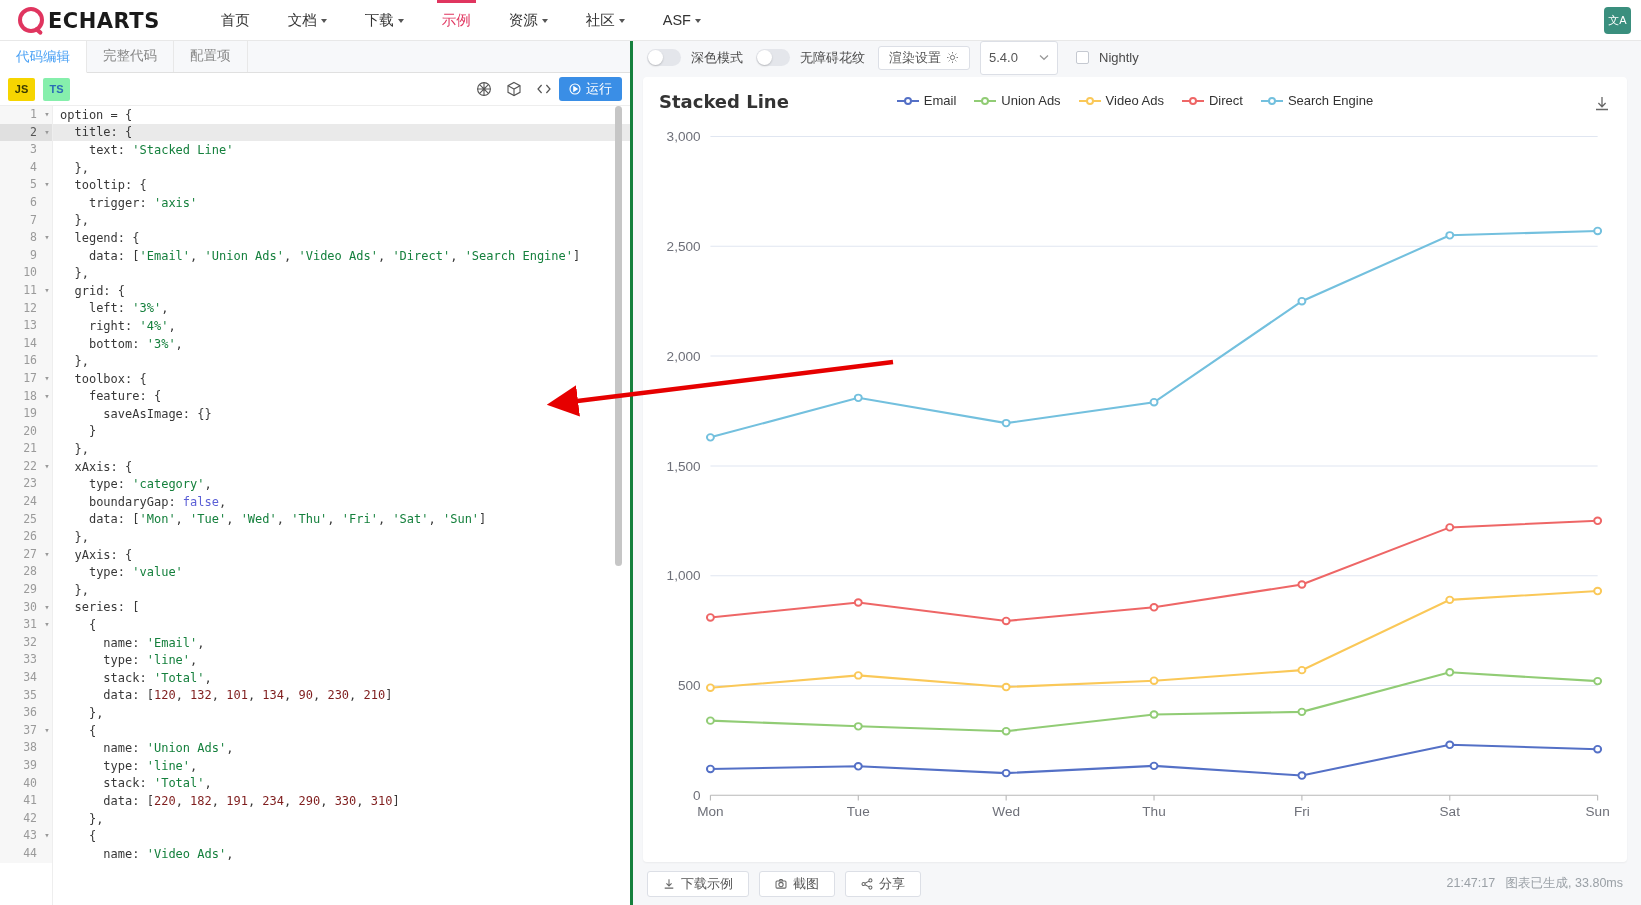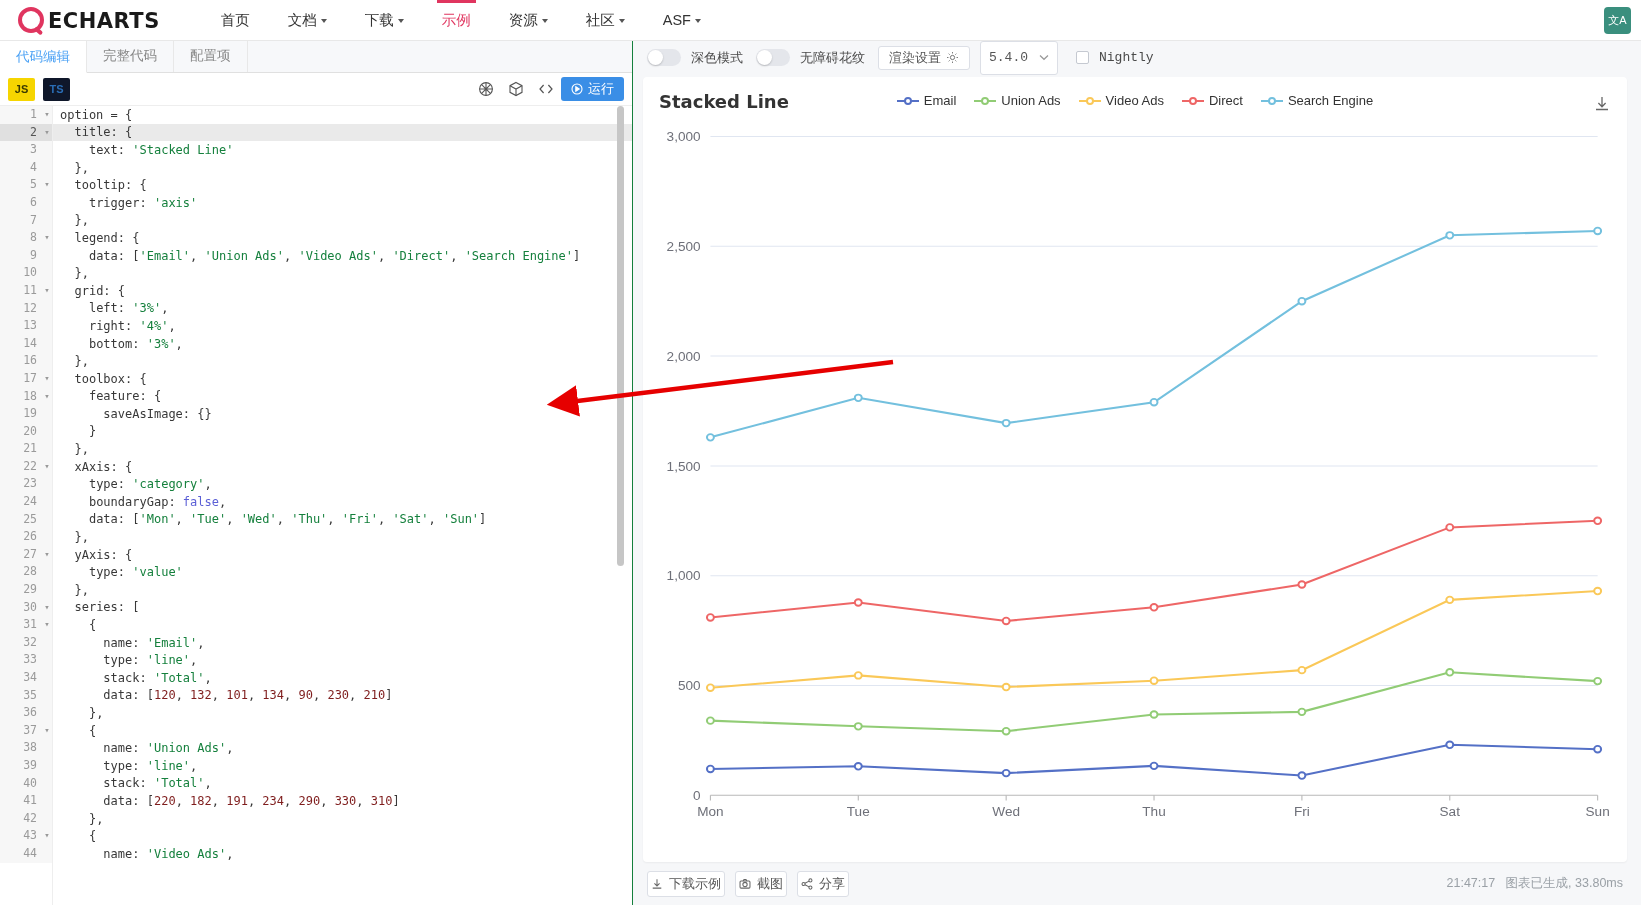--- a/index.html
+++ b/index.html
@@ -59,40 +59,40 @@
     background:#3a8f7e; color:#fff;
     font-size:11px; display:flex; align-items:center; justify-content:center;
     cursor:pointer; line-height:1;
   }
 
   
   #main { display:flex; width:100%; height:864px; }
 
   
   #left { width:633px; height:100%; display:flex; flex-direction:column;
-          border-right:1px solid #15803d; background:#fff; position:relative; }
+          border-right:3px solid #15803d; background:#fff; position:relative; }
   #tabs { height:32px; display:flex; align-items:flex-end;
           background:#f7f8fa; border-bottom:1px solid #e0e0e0; }
   .tab {
     height:32px; line-height:32px; padding:0 16px;
     font-size:13.5px; color:#888; cursor:pointer;
     border-right:1px solid #e8e8e8;
   }
   .tab.active { color:#4ea3f5; background:#fff; border-bottom:1px solid #fff;
                 margin-bottom:-1px; }
 
   #edbar { height:33px; display:flex; align-items:center;
            background:#fff; border-bottom:1px solid #eee; position:relative; }
   .lang-tag {
     width:27px; height:23px; margin-left:8px;
     background:#f6d500; color:#3b3b00; font-weight:bold;
     font-size:11px; display:flex; align-items:center; justify-content:center;
     border-radius:2px; cursor:pointer;
   }
-  .lang-tag.ts { background:#0f172a; color:#2a6db5; }
+  .lang-tag.ts { background:#86efac; color:#2a6db5; }
   #edbar .spacer { flex:1; }
   .ed-icon {
     width:30px; height:33px; display:flex; align-items:center; justify-content:center;
     color:#555; cursor:pointer;
   }
   #run-btn {
     height:24px; margin-right:8px; padding:0 10px;
     background:#3a8ee6; color:#fff; font-size:13px;
     border-radius:3px; display:flex; align-items:center; gap:5px;
     cursor:pointer;
@@ -125,21 +125,21 @@
   #vsplit {
     position:absolute; right:8px; top:0px; width:7px; height:460px;
     background:#c6c6c6; border-radius:4px;
   }
   #gutter-edge { position:absolute; left:52px; top:0; bottom:0; width:1px; background:#eee; }
 
   
   #right { flex:1; display:flex; flex-direction:column; background:#f6f7f9; }
   #opt-bar {
     height:33px; display:flex; align-items:center; gap:0px;
-    background:#f6f7f9; padding-left:14px;font-family:Liberation Mono, monospace;
+    background:#f6f7f9; padding-left:14px;
   }
   .toggle {
     width:34px; height:17px; border-radius:9px; background:#e4e6eb;
     position:relative; cursor:pointer; flex:none;
   }
   .toggle .knob {
     position:absolute; left:1px; top:1px; width:15px; height:15px;
     border-radius:50%; background:#fff; box-shadow:0 1px 2px rgba(0,0,0,.2);
   }
   .opt-label { font-size:13px; color:#4a4a4a; margin:0 13px 0 10px; white-space:nowrap; }
@@ -191,21 +191,21 @@
   }
   #plot { position:absolute; left:0; top:0; width:100%; height:100%; }
 
   
   #bottom {
     height:43px; display:flex; align-items:center;
     padding:0 18px 0 14px; background:#f6f7f9;
   }
   .bbtn {
     height:26px; display:flex; align-items:center; gap:6px;
-    padding:0 3px; margin-right:10px;
+    padding:0 15px; margin-right:10px;
     background:#fff; border:1px solid #dcdfe6; border-radius:3px;
     font-size:13px; color:#555; cursor:pointer; white-space:nowrap;
   }
   #status {
     margin-left:auto; font-size:12.5px; color:#9aa0a6; white-space:nowrap;
   }
   #arrow { position:absolute; left:0; top:0; pointer-events:none; }
 </style>
 </head>
 <body>

